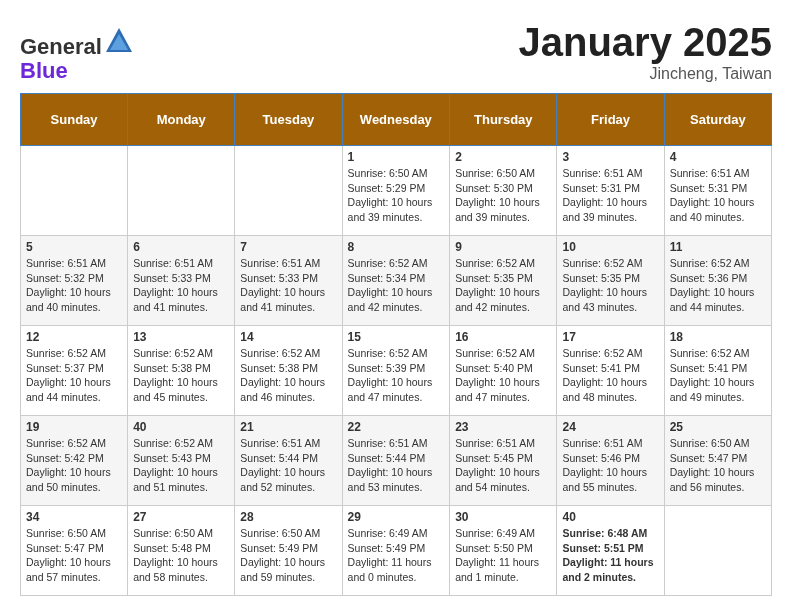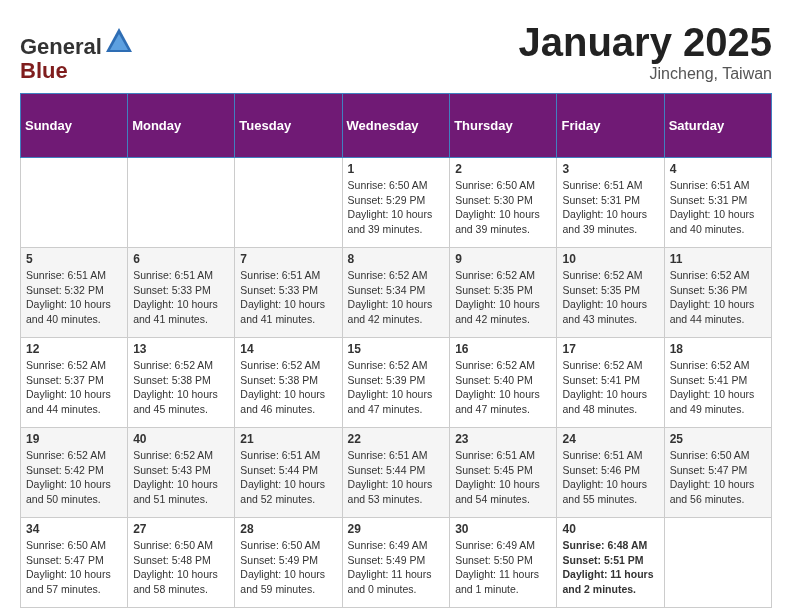--- a/index.html
+++ b/index.html
@@ -19,21 +19,21 @@
     .logo {
       display: flex;
       align-items: center;
     }
     .logo-text {
       font-size: 22px;
       font-weight: bold;
       line-height: 1.1;
     }
     .logo-general { color: #333; }
-    .logo-blue { color: #7f1d1d; }
+    .logo-blue { color: #6d28d9; }
     .logo-icon {
       width: 30px;
       height: 28px;
       margin-left: 2px;
     }
     .title-block {
       text-align: right;
     }
     .month-title {
       font-size: 40px;
@@ -43,26 +43,26 @@
     .location-title {
       font-size: 16px;
       color: #555;
     }
     .calendar {
       width: 100%;
       border-collapse: collapse;
       border: 1px solid #ccc;
     }
     .calendar th {
-      background-color: #701a75;
+      background-color: #a16207;
       color: #fff;
       font-size: 13px;
       font-weight: bold;
-      padding: 24px 4px;
-      text-align: left;
+      padding: 18px 4px;
+      text-align: center;
       border: 1px solid #4080c0;
     }
     .calendar td {
       vertical-align: top;
       font-size: 11px;
       color: #333;
       padding: 4px 5px;
       border: 1px solid #ccc;
       width: 108px;
       height: 90px;

